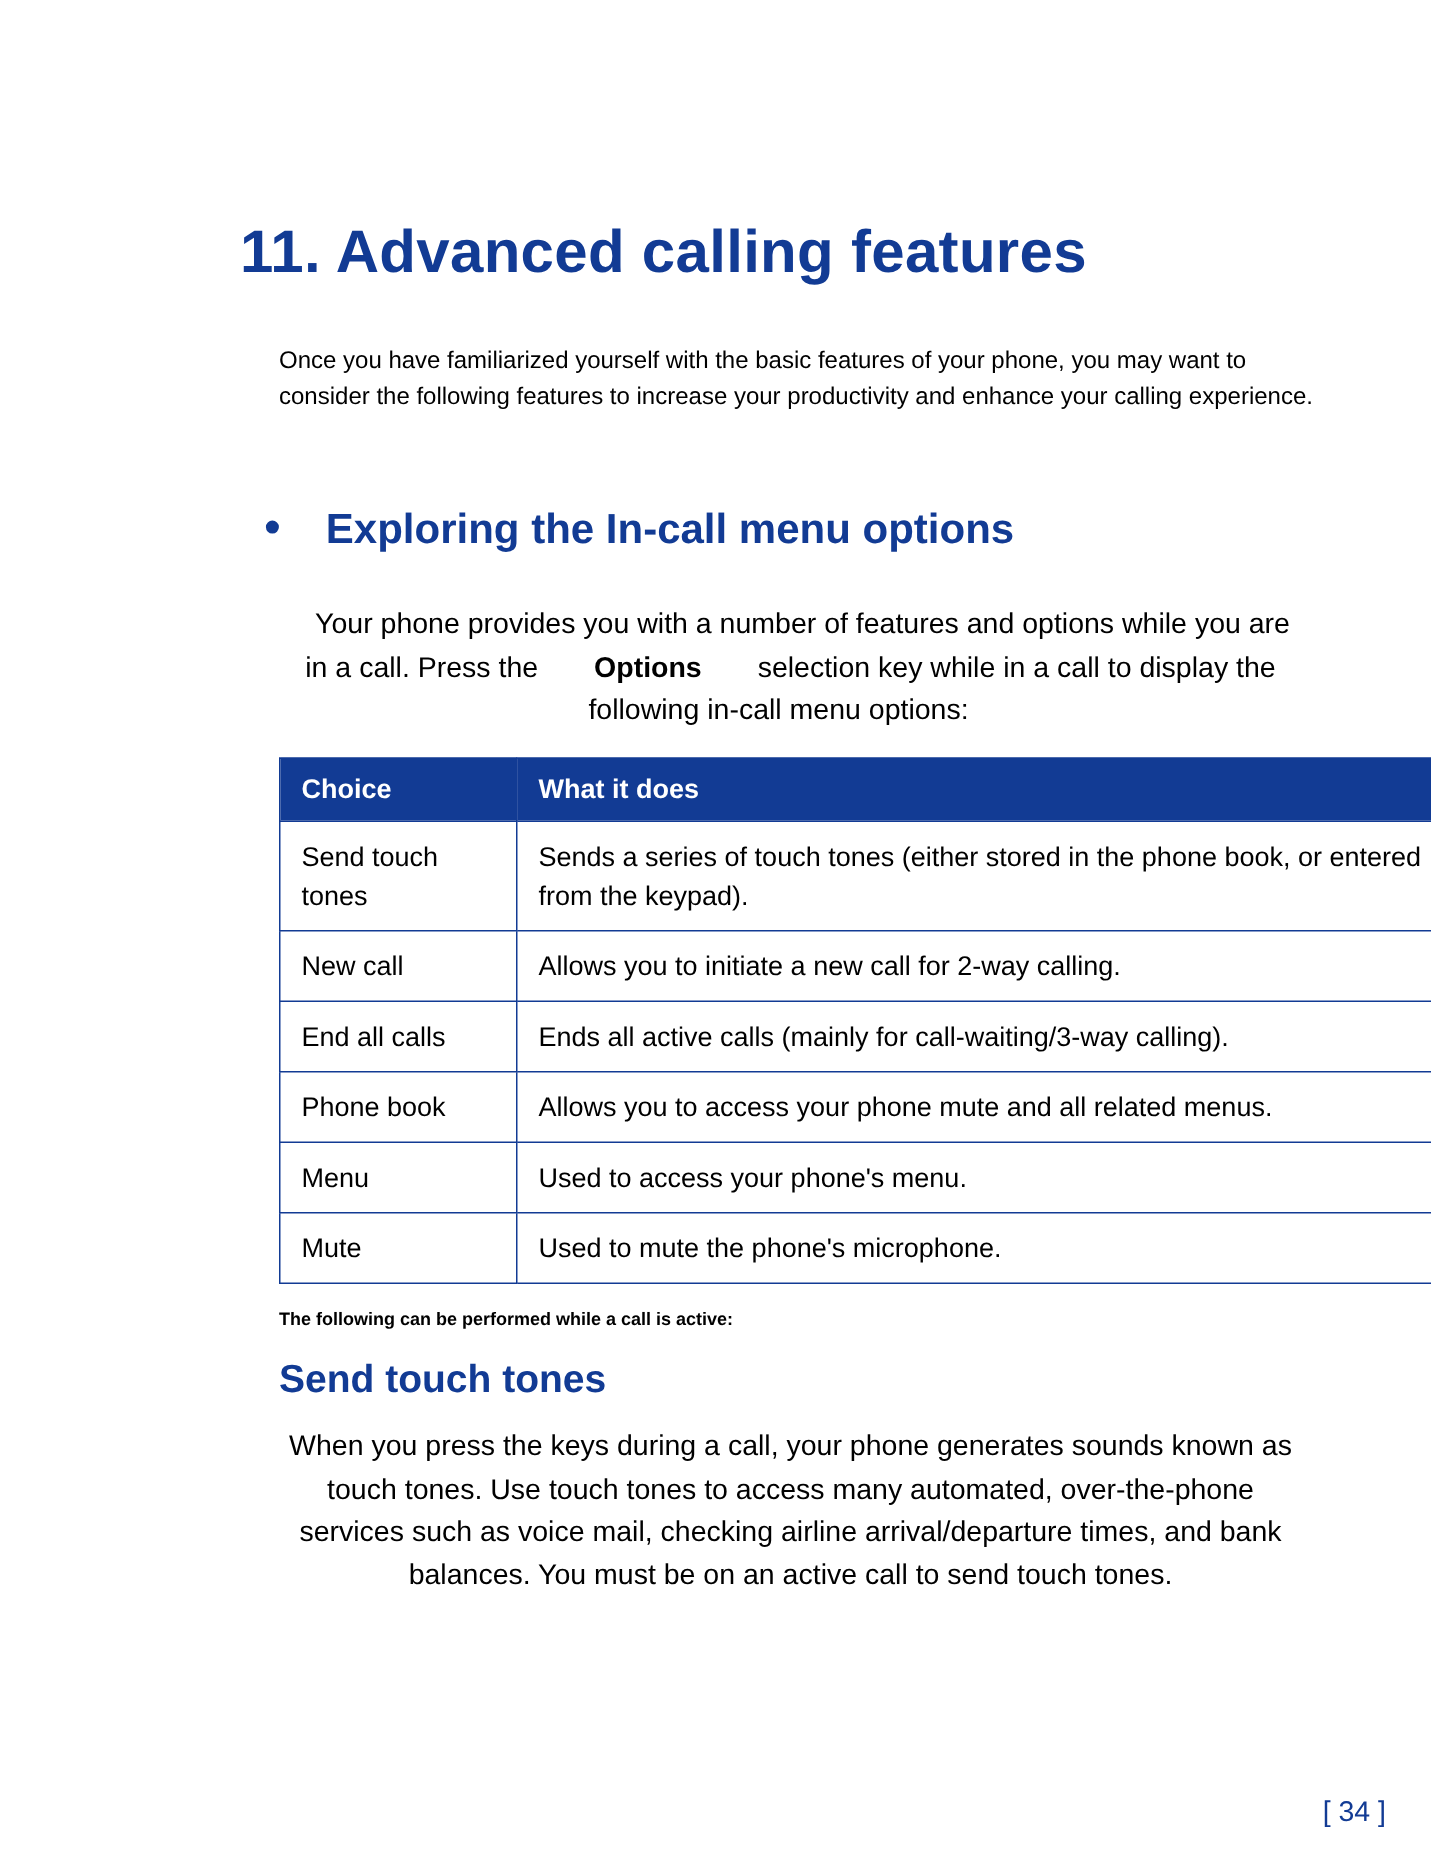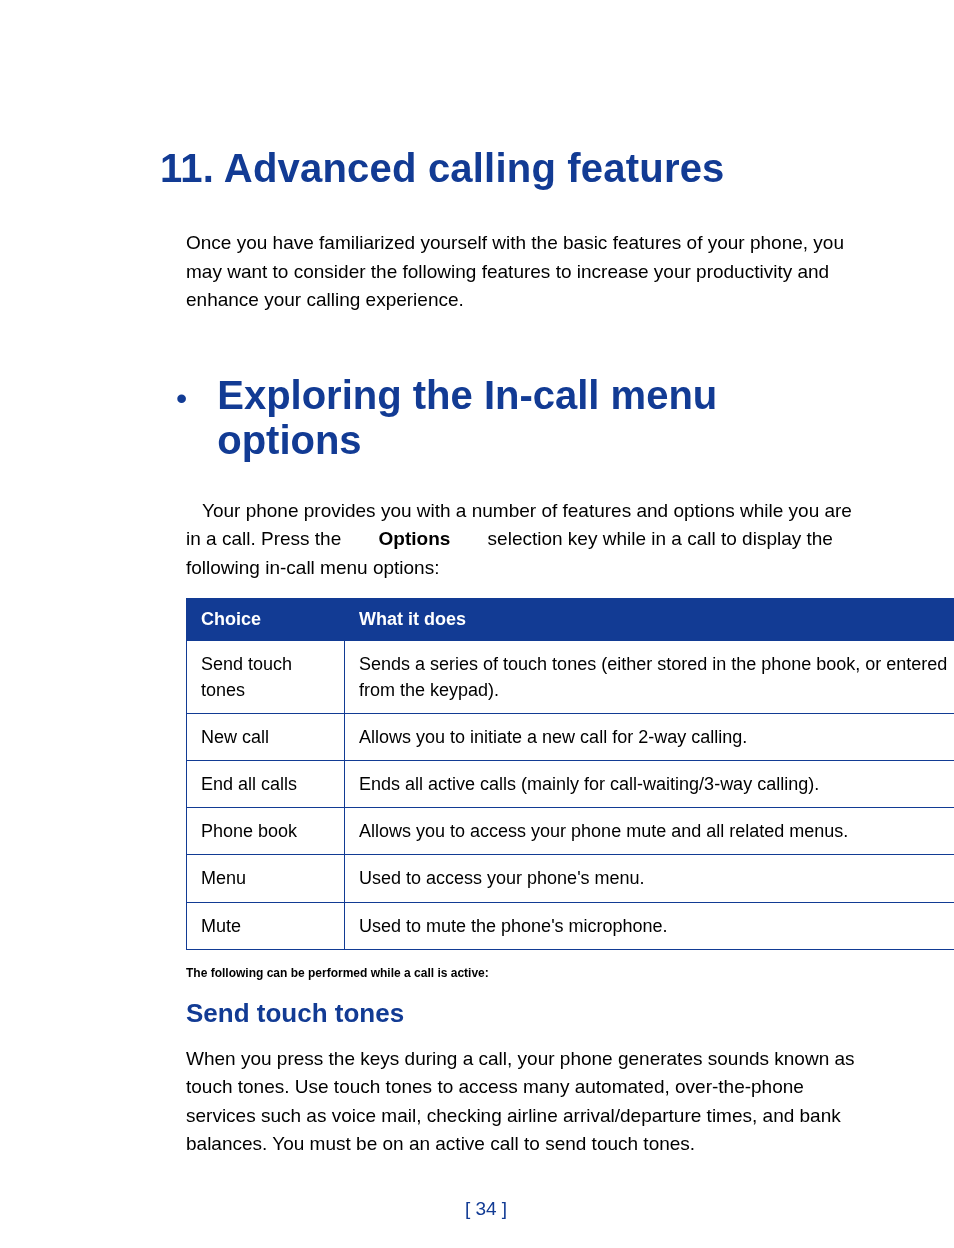--- a/index.html
+++ b/index.html
@@ -16,51 +16,52 @@
   }
   .chapter-title {
     font-size: 40px;
     font-weight: bold;
     color: #123b94;
     margin-bottom: 38px;
     letter-spacing: 0.2px;
     font-family: "Trebuchet MS", "Lucida Sans", sans-serif;
   }
   .intro {
-    font-size: 19px;
+    font-size: 16px;
     line-height: 1.5;
     margin-left: 42px;
     margin-right: 0;
     margin-bottom: 42px;
     color: #000;
     font-family: Verdana, Geneva, sans-serif;
   }
   .section-row {
     display: flex;
     align-items: baseline;
     margin-bottom: 18px;
   }
   .bullet {
     font-size: 32px;
     color: #123b94;
     margin-right: 14px;
     line-height: 1;
     font-family: "Trebuchet MS", sans-serif;
   }
   .section-title {
-    font-size: 40px;
+    font-size: 28px;
     font-weight: bold;
     color: #123b94;
     font-family: "Trebuchet MS", "Lucida Sans", sans-serif;
   }
   .section-body {
     font-size: 19px;
     line-height: 1.5;
     margin-left: 42px;
     margin-bottom: 10px;
+    text-align: center;
   }
   .section-body .bold { font-weight: bold; }
   table {
     border-collapse: collapse;
     margin-left: 42px;
     width: 780px;
     font-size: 18px;
     font-family: "Trebuchet MS", Verdana, sans-serif;
   }
   th {
@@ -94,21 +95,21 @@
     color: #123b94;
     margin-left: 42px;
     margin-bottom: 10px;
     font-family: "Trebuchet MS", "Lucida Sans", sans-serif;
   }
   .page-num {
     position: absolute;
     bottom: 44px;
     left: 0;
     width: 876px;
-    text-align: center;
+    text-align: right;
     color: #123b94;
     font-size: 19px;
     font-family: "Trebuchet MS", sans-serif;
   }
 </style>
 </head>
 <body>
 
 <div class="page">
 

